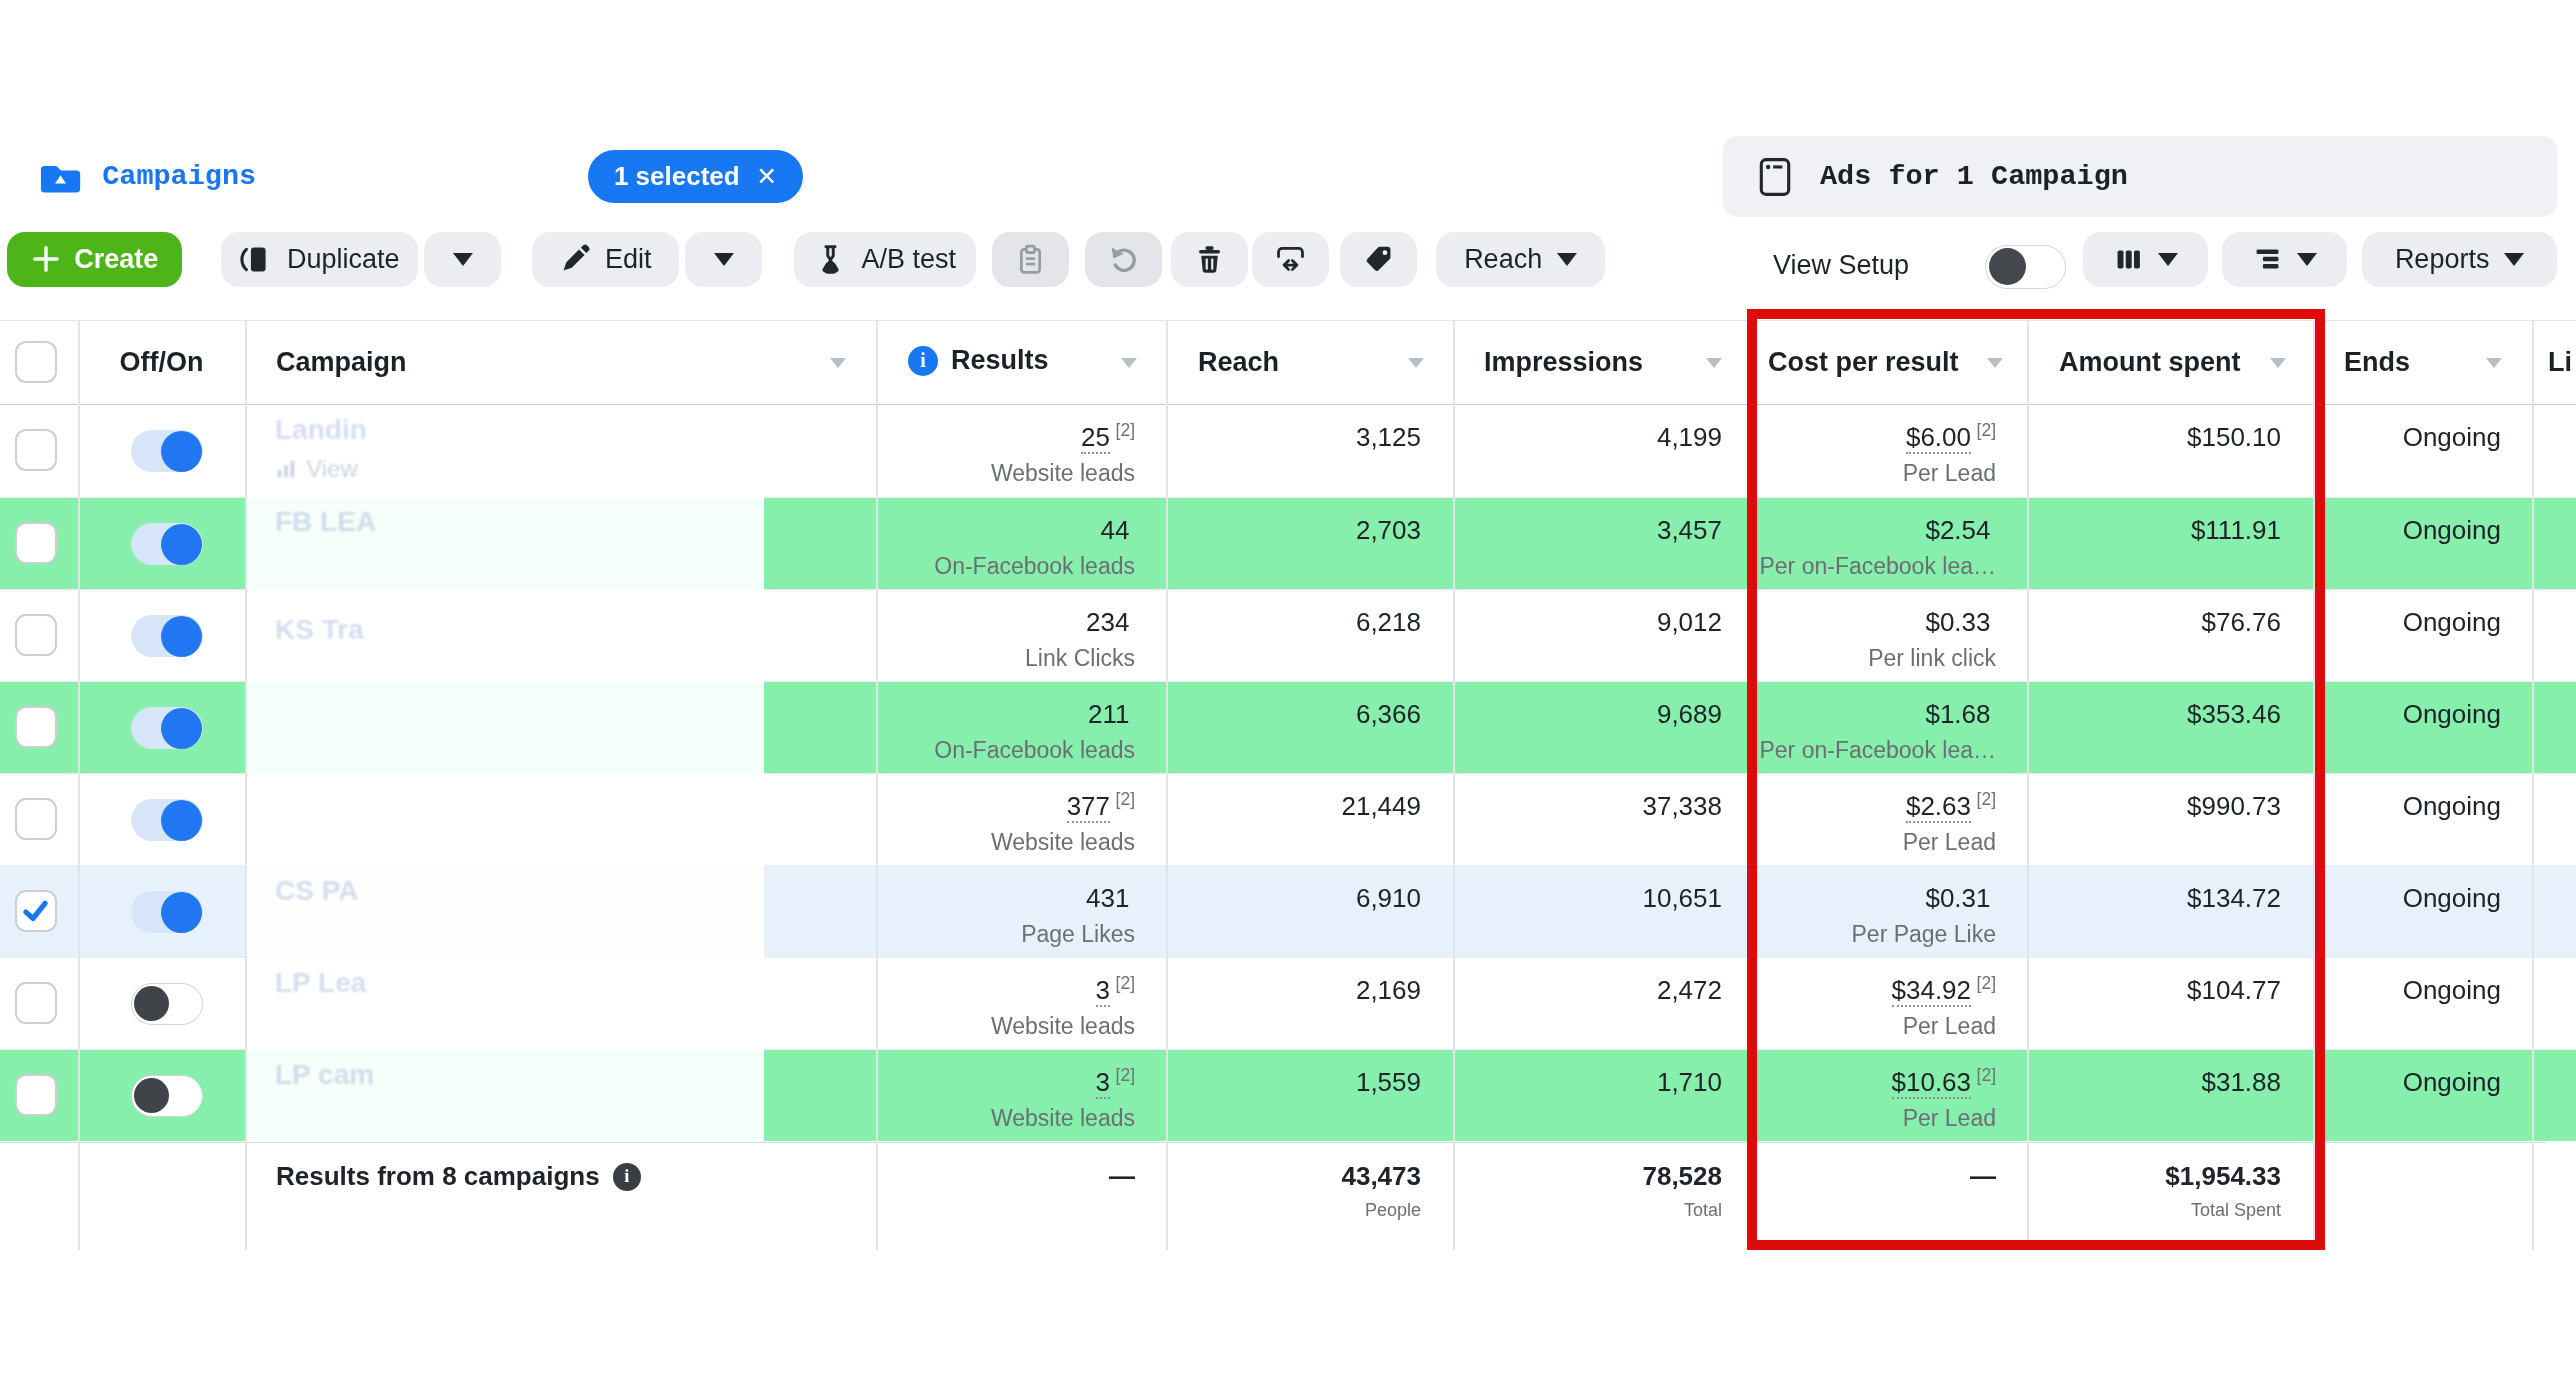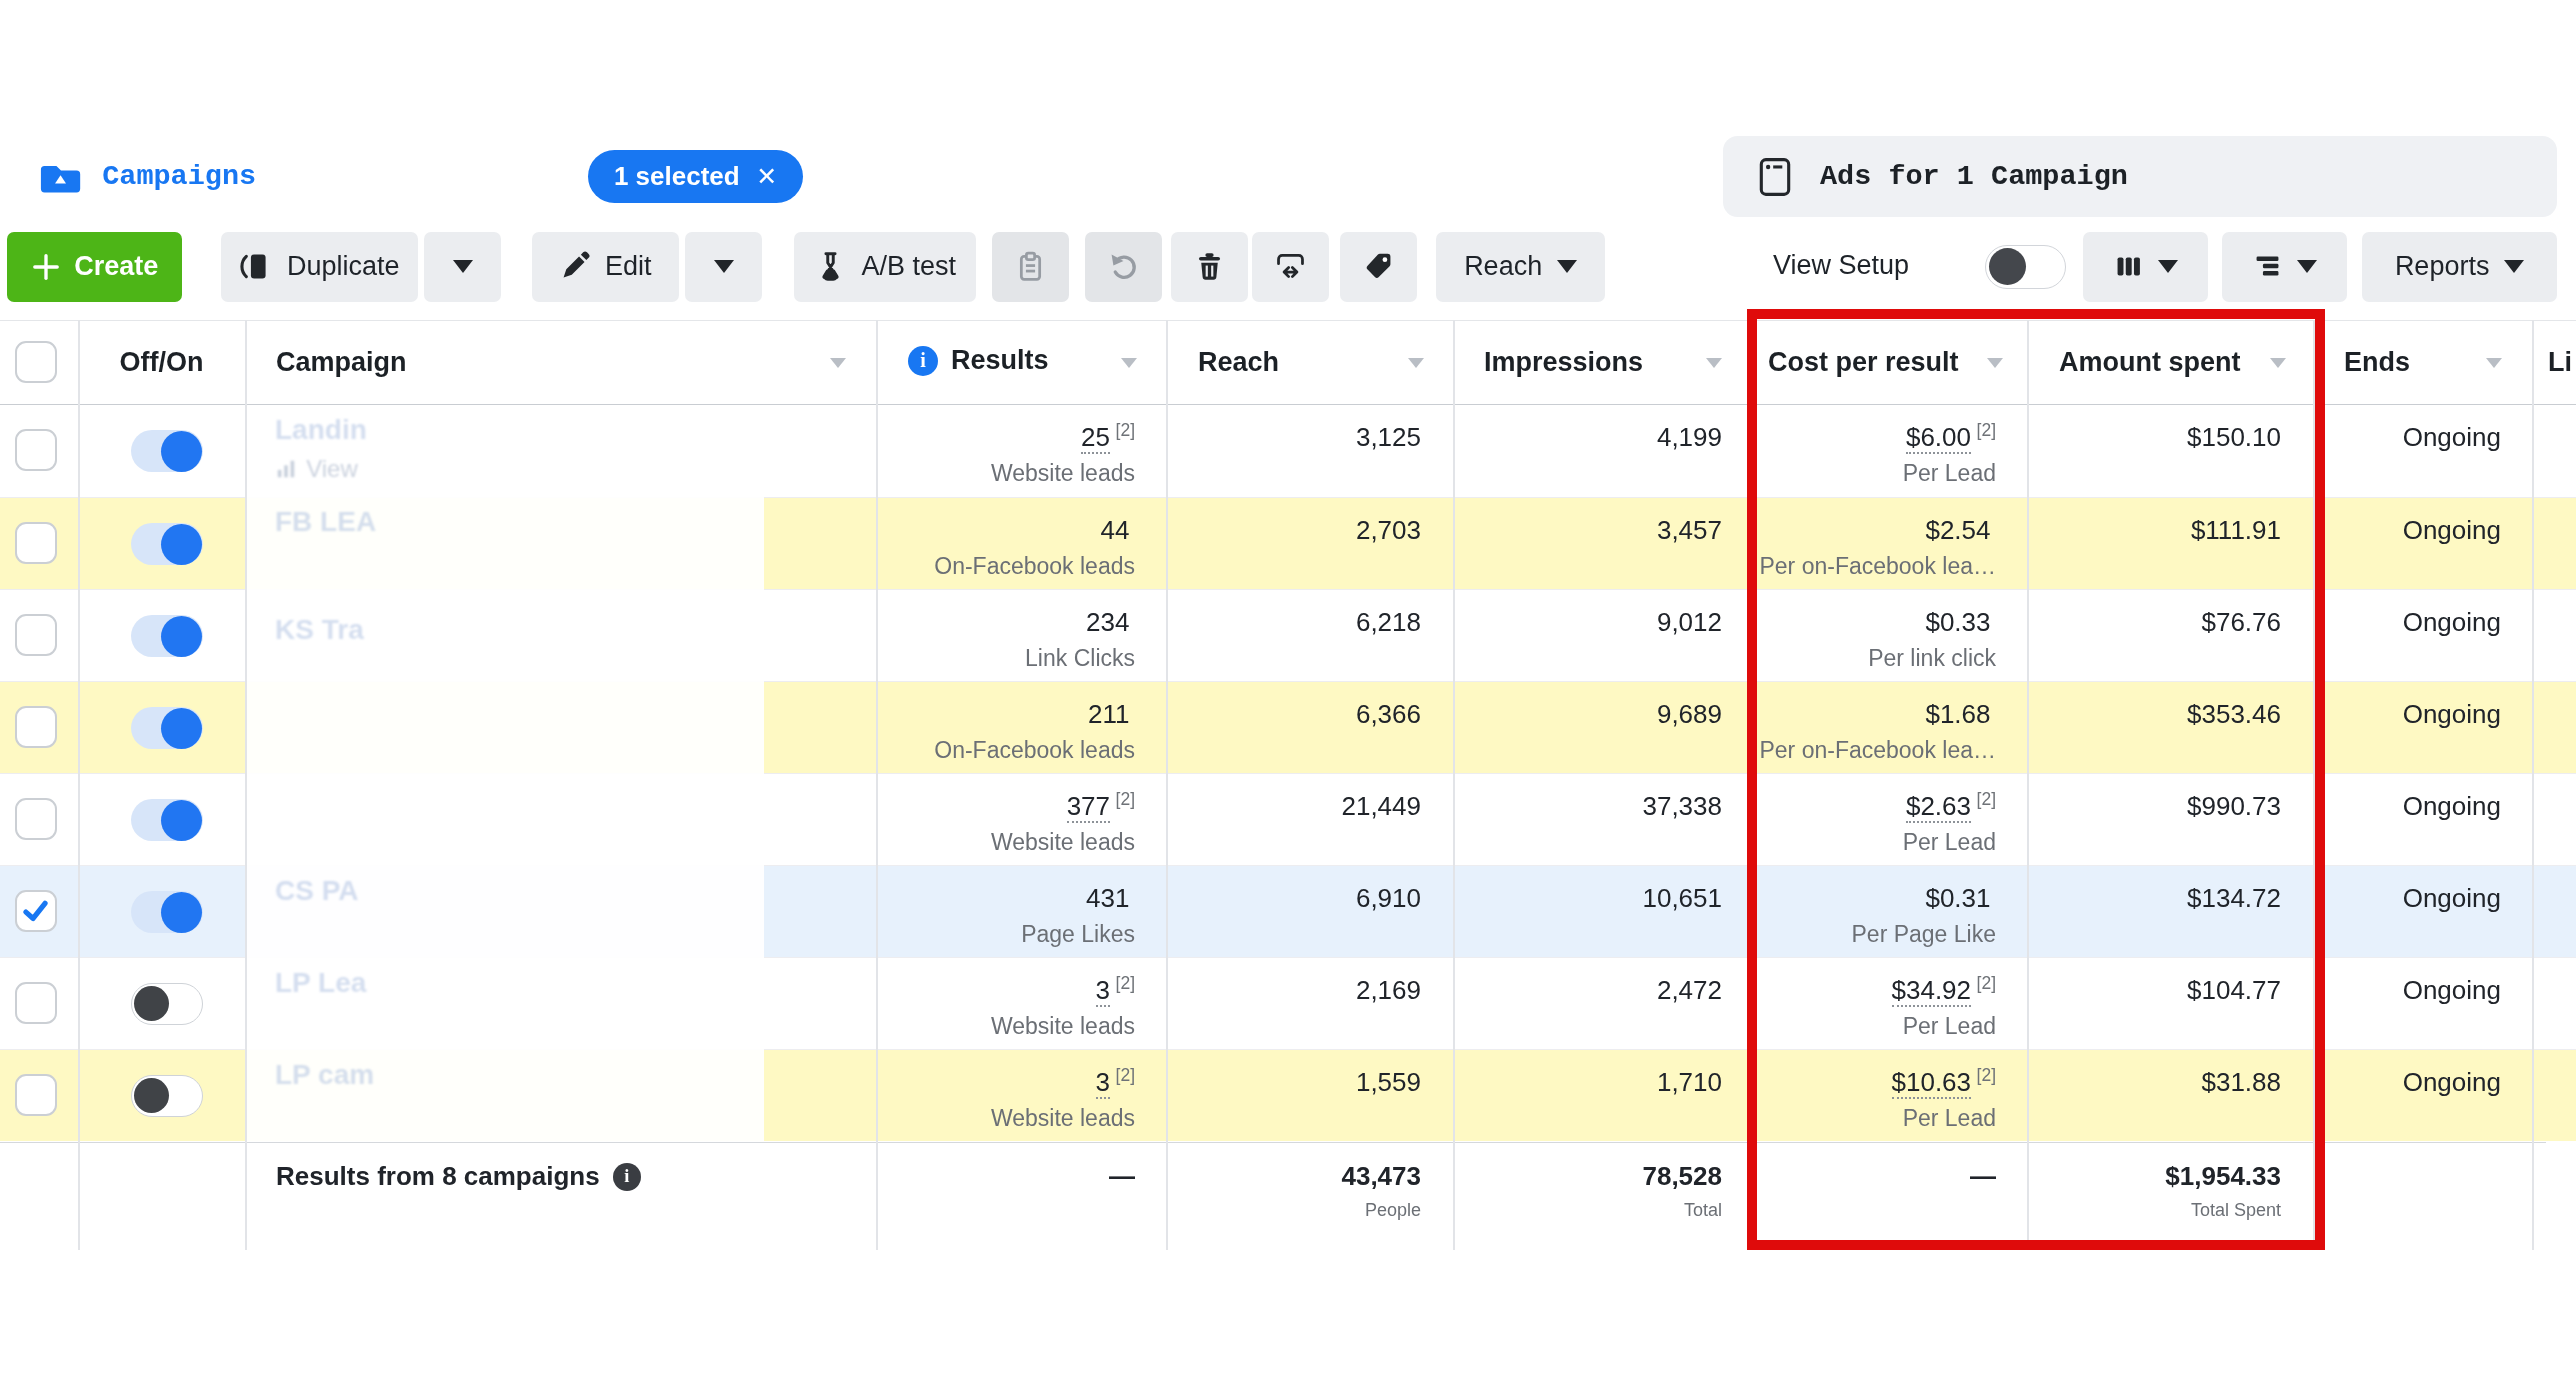--- a/index.html
+++ b/index.html
@@ -14,21 +14,21 @@
   .tab2{left:851px;width:858px;}
   .tab3{left:1723px;width:834px;gap:24px;}
   .tab-label{font-size:28.5px;font-weight:700;color:#1c2126;white-space:nowrap;font-family:Liberation Mono, monospace;}
   .tab1 .tab-label{color:#1877f2;}
   .pill{margin-left:auto;display:flex;align-items:center;gap:16.6px;background:#1877f2;color:#fff;
         font-size:26px;font-weight:700;padding:0 26px;height:53px;border-radius:27px;}
   .pill .x{font-size:25px;font-weight:400;}
 
   
   .toolbar{position:absolute;left:0;top:217px;width:2576px;height:103px;background:#fff;}
-  .tbtn{position:absolute;top:14.7px;height:70px;border-radius:7px;background:#ebedf0;
+  .tbtn{position:absolute;top:14.7px;height:55px;border-radius:18px;background:#ebedf0;
         display:flex;align-items:center;justify-content:center;gap:14.7px;
         font-size:27px;color:#1e2329;box-sizing:border-box;cursor:pointer;white-space:nowrap;}
   .tbtn.disabled{background:#e3e5e8;color:#979ca3;cursor:default;}
   .tbtn.green{background:#4db517;color:#fff;font-weight:700;}
   .caret{width:0;height:0;border-left:10px solid transparent;border-right:10px solid transparent;
          border-top:13px solid #212529;}
   .icon{display:inline-flex;}
   .vs-label{position:absolute;left:1773px;top:33px;font-size:27px;color:#1e2329;}
   .vs-toggle{position:absolute;left:1985px;top:28px;width:81px;height:44px;border:1.8px solid #d2d5da;
              border-radius:24px;background:#fff;box-sizing:border-box;cursor:pointer;}
@@ -37,21 +37,21 @@
   
   .thead{position:absolute;left:0;top:320px;width:2576px;height:85px;background:#fff;
          border-top:1.8px solid #e4e6e9;border-bottom:1.8px solid #c9cdd2;box-sizing:border-box;}
   .h-label{position:absolute;top:26px;font-size:27px;font-weight:700;color:#1c2126;white-space:nowrap;}
   .sort{position:absolute;top:37px;width:0;height:0;border-left:8.3px solid transparent;
         border-right:8.3px solid transparent;border-top:10px solid #b9bec5;cursor:pointer;}
 
   .rows{position:absolute;left:0;top:405px;width:2576px;}
   .row{position:relative;width:2576px;height:92px;background:#fff;border-top:0.9px solid #ededf0;box-sizing:border-box;}
   .row:first-child{border-top:none;}
-  .row.stripe{background:#fef9c3;}
+  .row.stripe{background:#86efac;}
   .row.selected{background:#e7f1fc;}
 
   .cell{position:absolute;top:0;height:92px;box-sizing:border-box;}
   .c0{left:0;width:78px;}
   .c1{left:78px;width:167px;}
   .c2{left:245px;width:632px;}
   .c3{left:876px;width:290px;}
   .c4{left:1166px;width:286px;}
   .c5{left:1453px;width:300px;}
   .c6{left:1753px;width:274px;}

